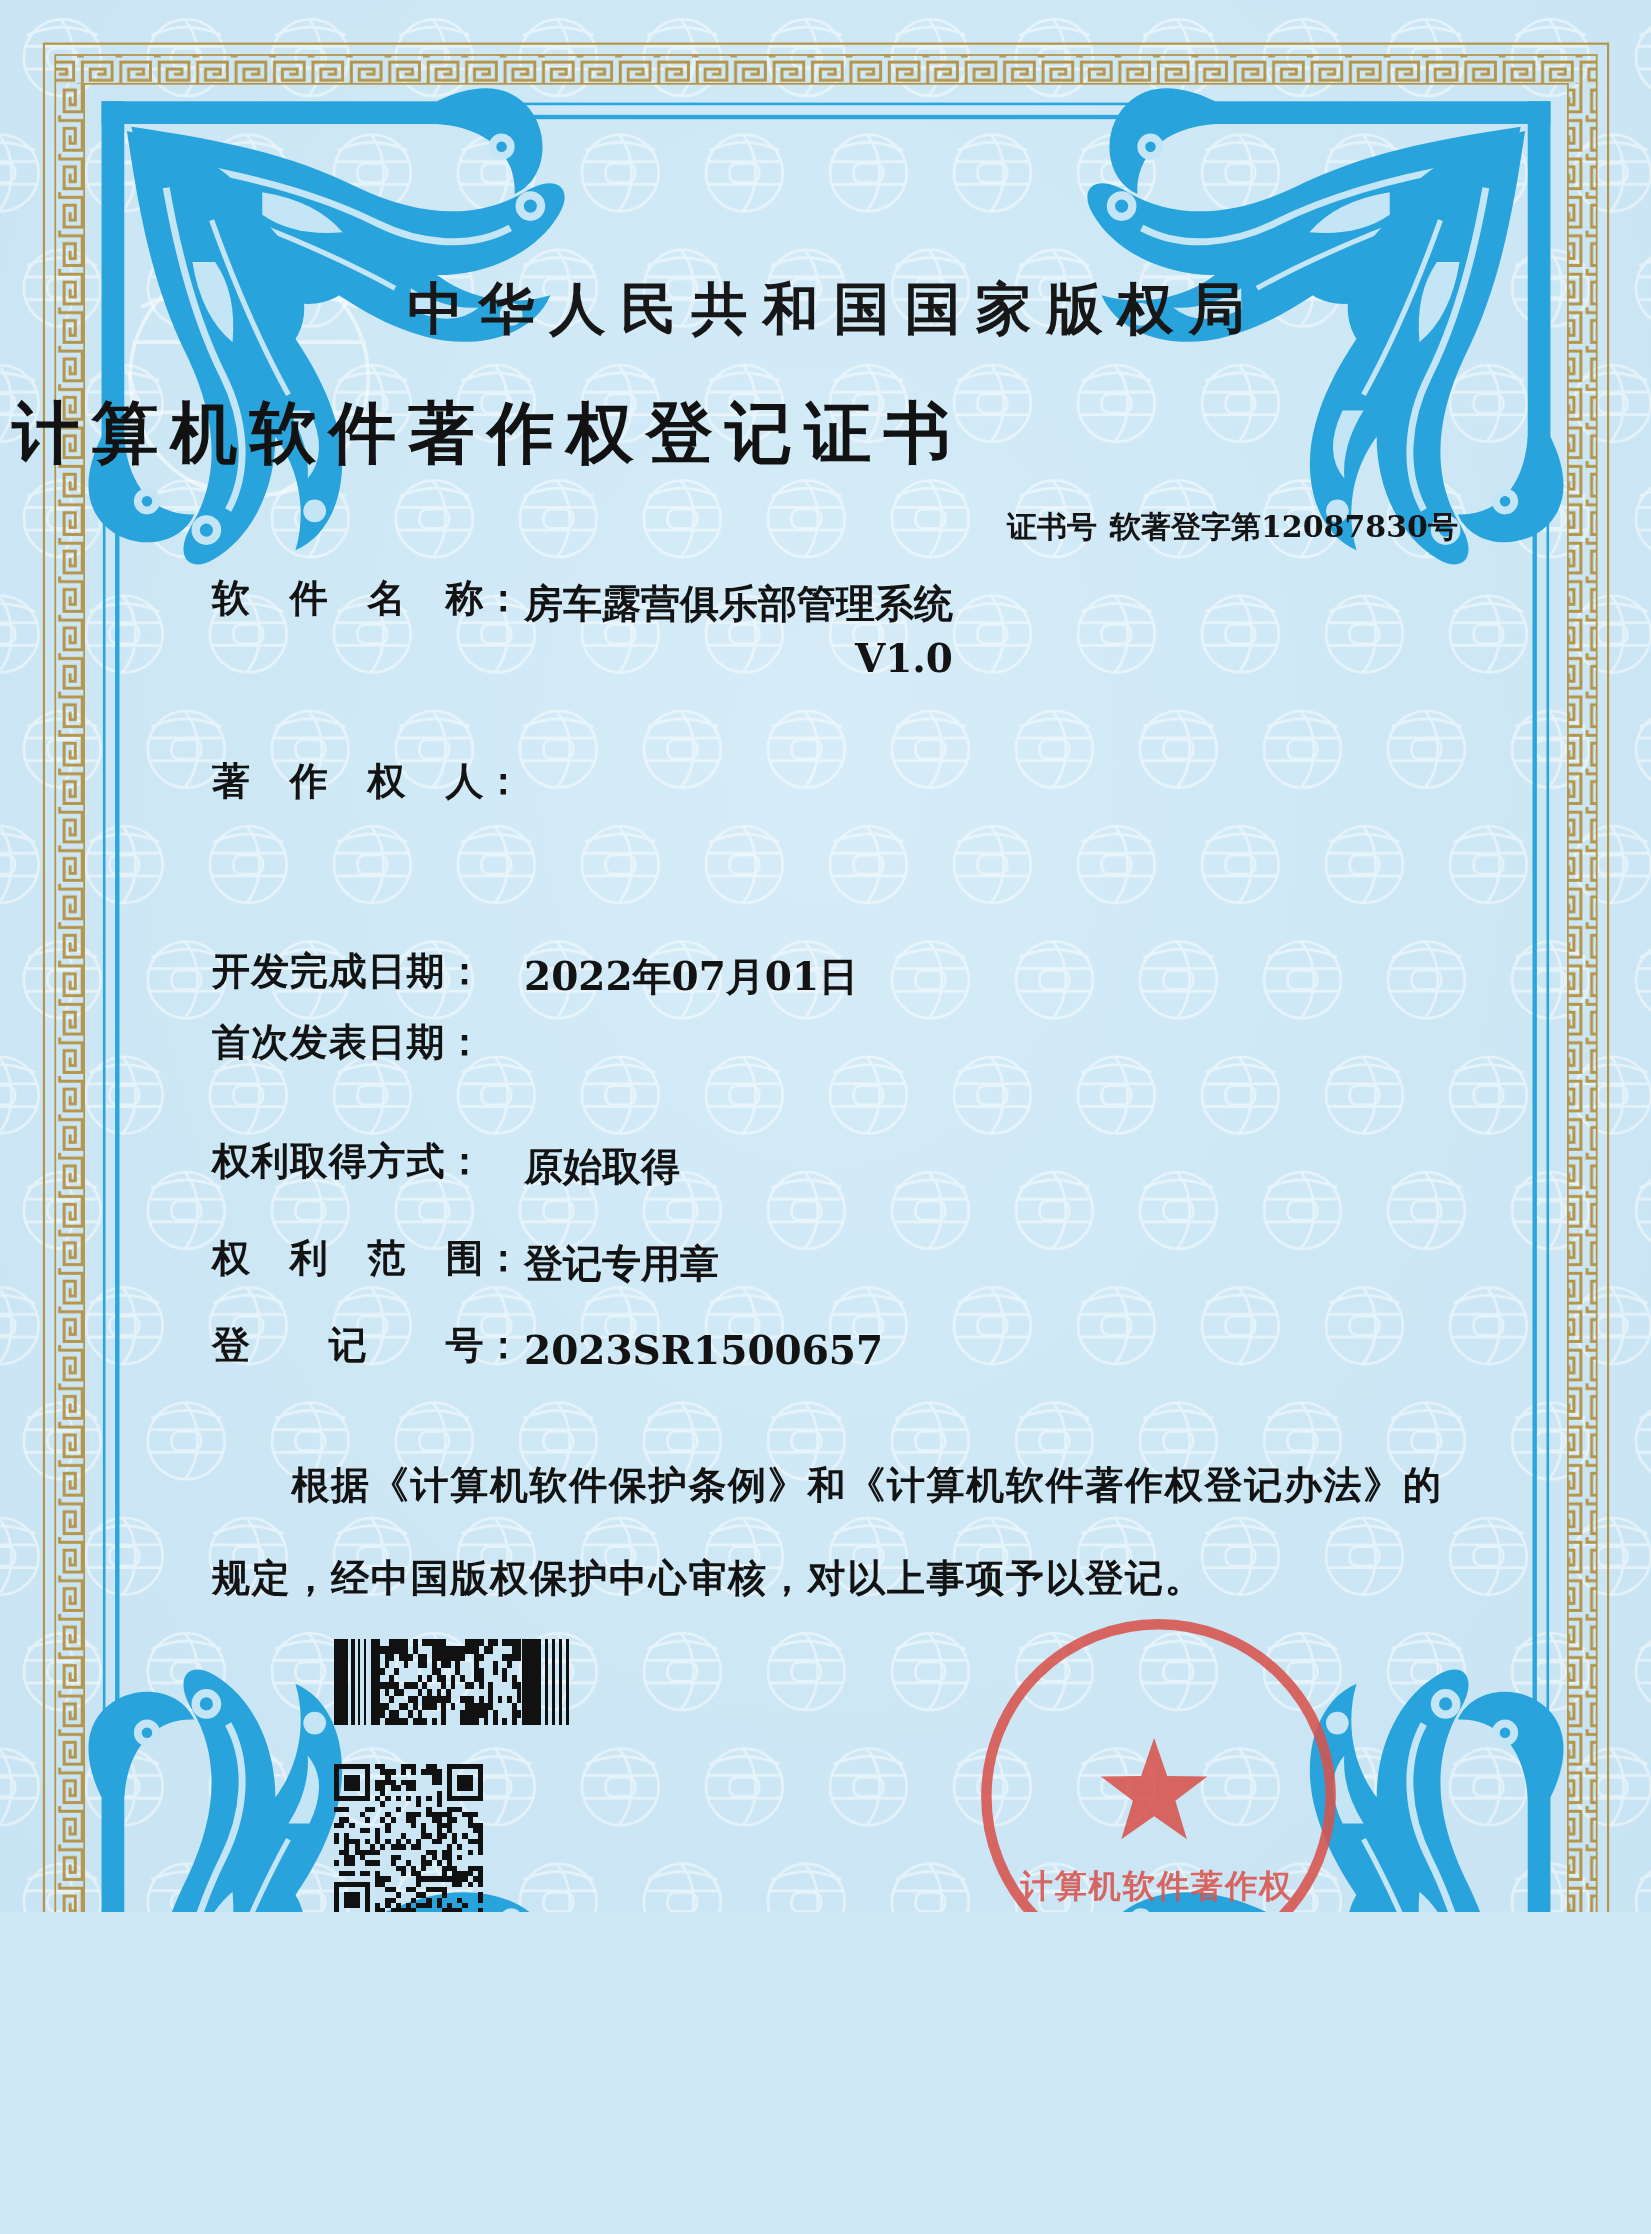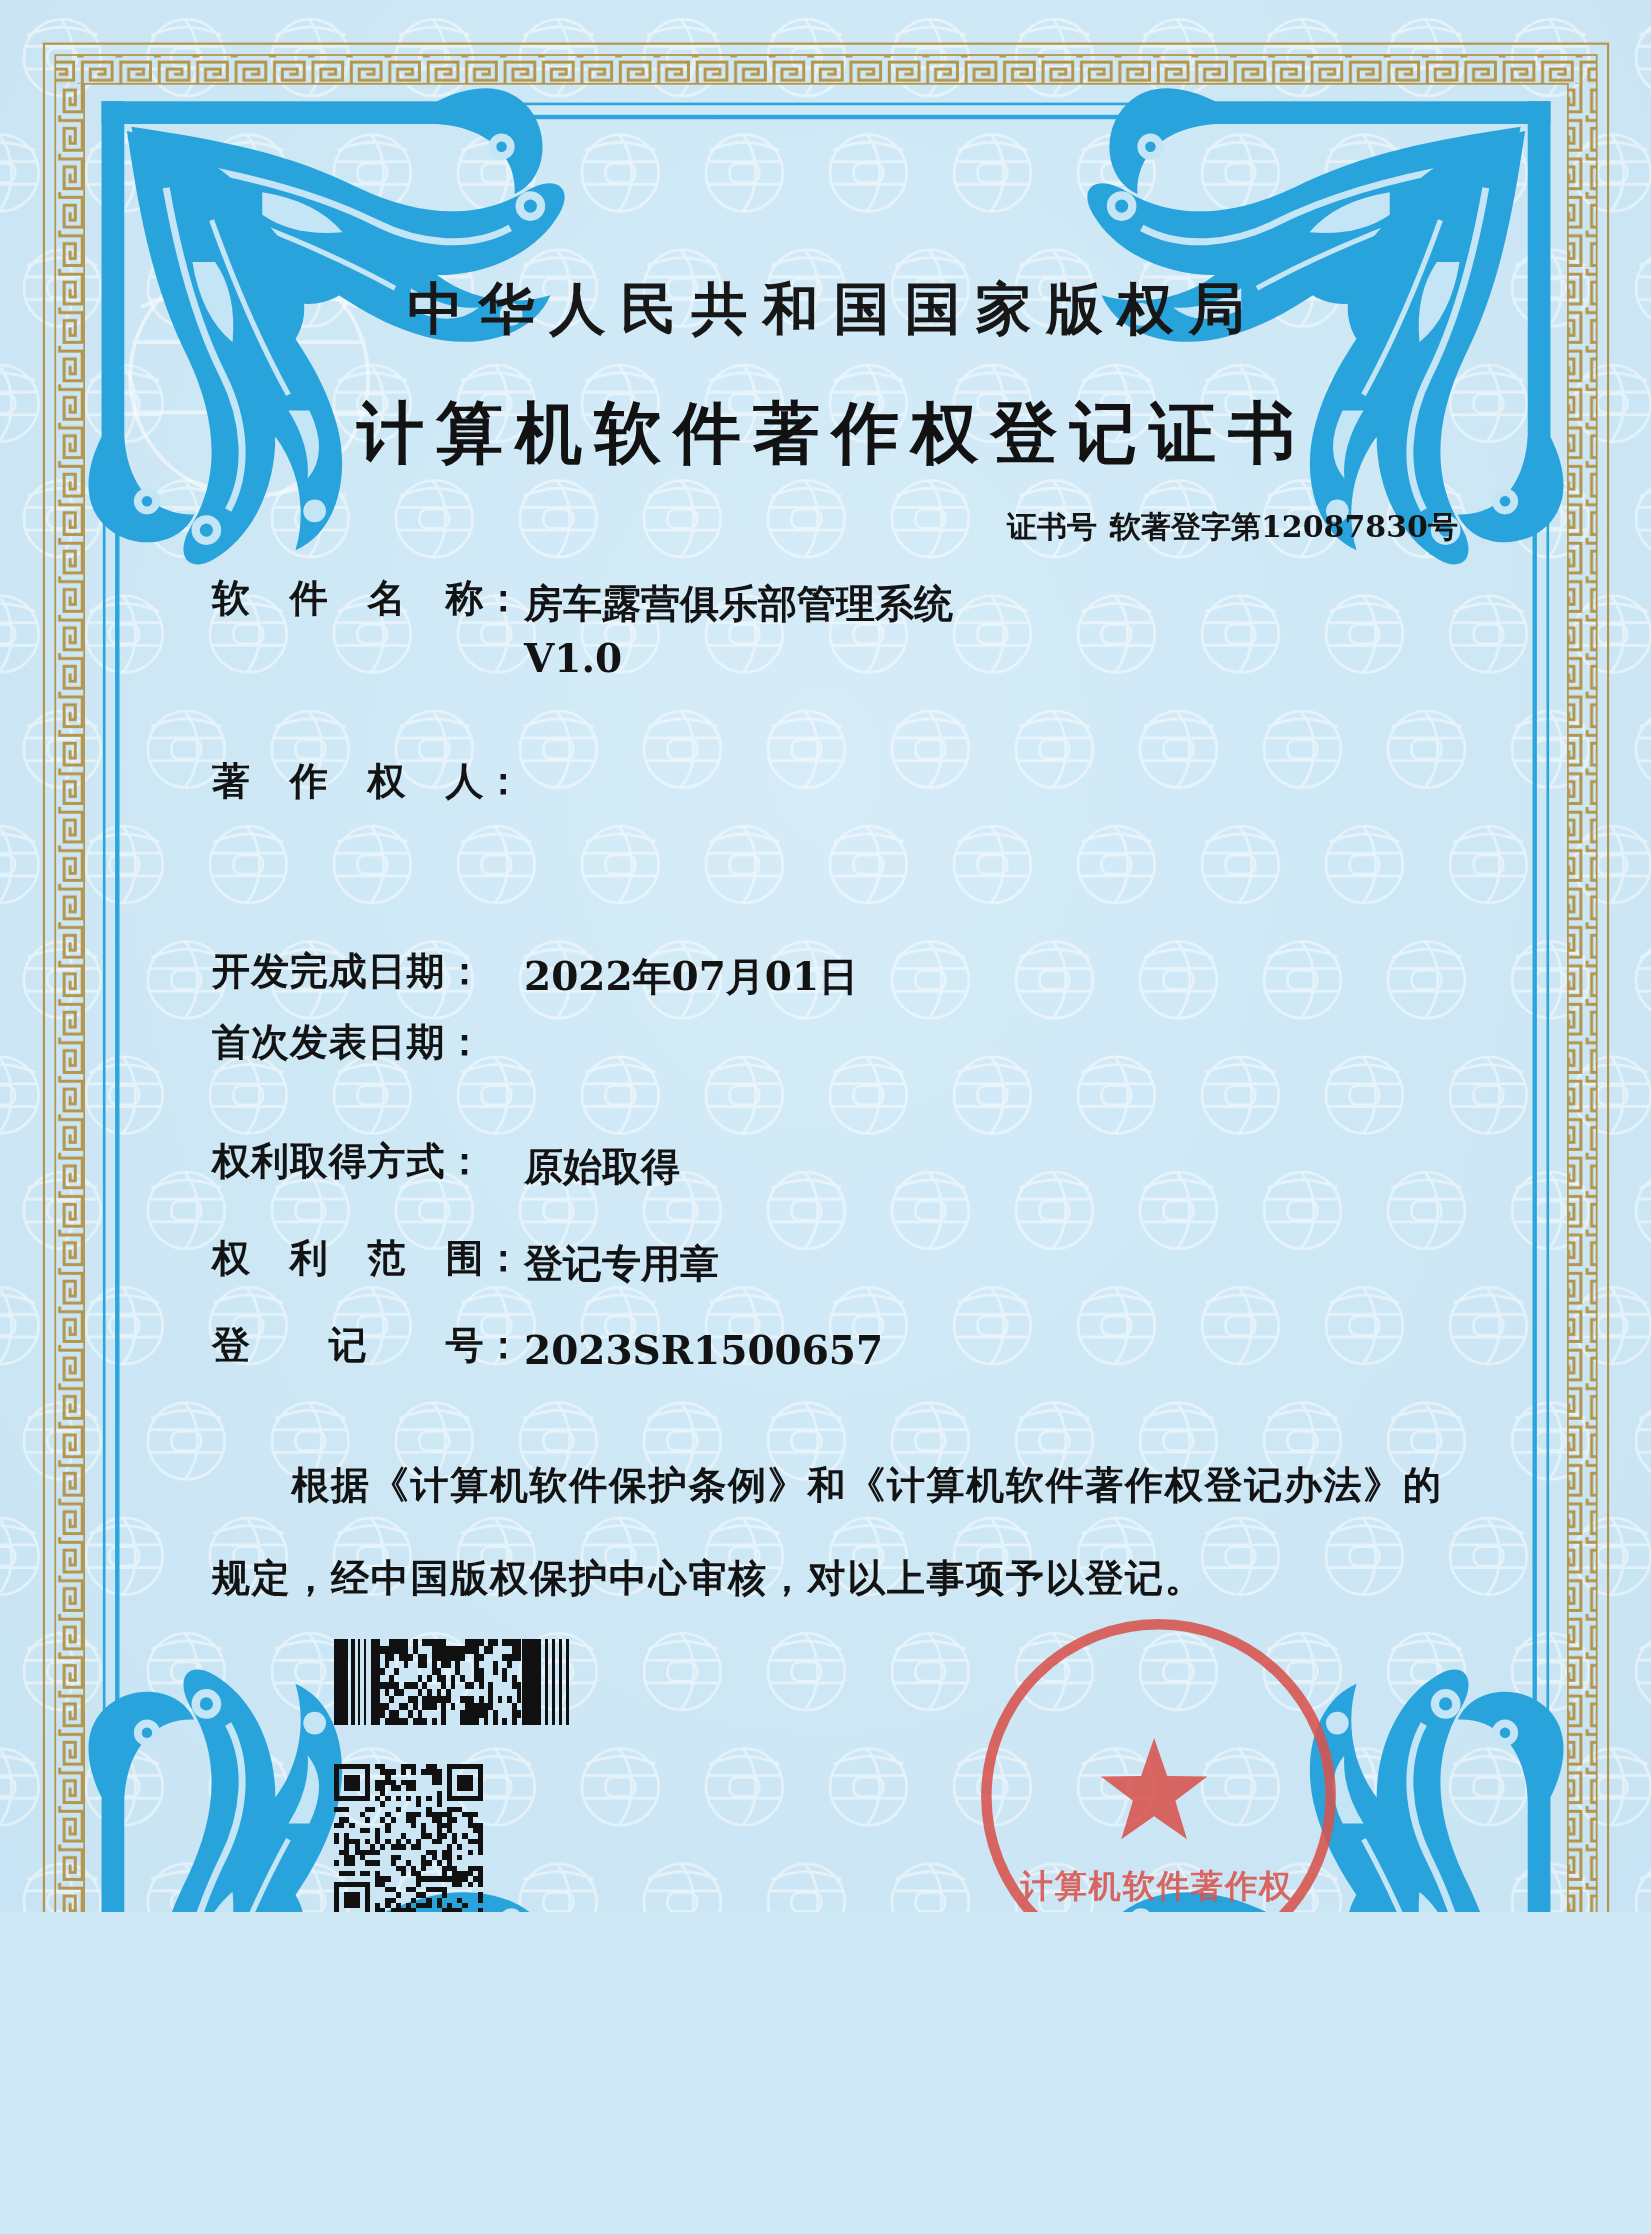--- a/index.html
+++ b/index.html
@@ -2,26 +2,26 @@
 <html style="font-size:14px"><head>
 <meta charset="utf-8">
 <style>
   html,body{margin:0;padding:0;}
   body{width:1652px;height:2234px;background:#cfe8f6;font-family:"DejaVu Sans",sans-serif;}
   #page{position:relative;width:1652px;height:1912px;overflow:hidden;
         background:radial-gradient(ellipse at 50% 40%, #d6ecf8 0%, #cde7f5 55%, #c8e3f3 100%);}
   svg.layer{position:absolute;left:0;top:0;}
   .txt{position:absolute;color:#141414;white-space:pre-line;}
   .title1{left:0;top:272px;width:100%;text-align:center;font:800 56px "DejaVu Serif","Liberation Serif",serif;letter-spacing:15px;text-indent:15px;color:#171717;}
-  .title2{left:0;top:388px;width:100%;text-align:center;font:800 67px "DejaVu Serif","Liberation Serif",serif;letter-spacing:12.2px;text-indent:12.2px;color:#121212;}
+  .title2{left:0;top:388px;width:100%;text-align:left;font:800 67px "DejaVu Serif","Liberation Serif",serif;letter-spacing:12.2px;text-indent:12.2px;color:#121212;}
   .certno{top:507px;font:700 30px "DejaVu Serif","Liberation Serif",serif;}
   .certno.lbl{left:1007px;}
   .certno.val{left:1111px;}
   .flabel{position:absolute;left:212px;font:700 38px "DejaVu Sans","Liberation Sans",sans-serif;letter-spacing:0.9px;color:#131313;white-space:pre;line-height:45px;}
-  .fvalue{position:absolute;left:524px;font:700 39px "DejaVu Serif","Liberation Serif",serif;color:#131313;white-space:pre-line;line-height:55px;}
+  .fvalue{position:absolute;left:524px;font:700 39px "DejaVu Serif","Liberation Serif",serif;color:#131313;white-space:pre-line;line-height:55px;text-align:right;}
   .r0{top:576px}.r1{top:759px}.r2{top:949px}.r3{top:1020px}.r4{top:1139px}.r5{top:1236px}.r6{top:1323px}
   .para{left:212px;top:1438px;width:1266px;font:700 38px "DejaVu Serif","Liberation Serif",serif;letter-spacing:1.7px;line-height:93px;color:#131313;}
   .issuedate{left:1011px;top:1949px;font:600 38px "DejaVu Serif","Liberation Serif",serif;letter-spacing:0.9px;color:#111;z-index:9;}
   #barcode{position:absolute;left:334px;top:1639px;z-index:6;}
   #qrcode{position:absolute;left:334px;top:1764px;z-index:6;}
   #sealsvg{position:absolute;left:975px;top:1613px;z-index:8;opacity:.88;}
 </style>
 </head>
 <body>
 

